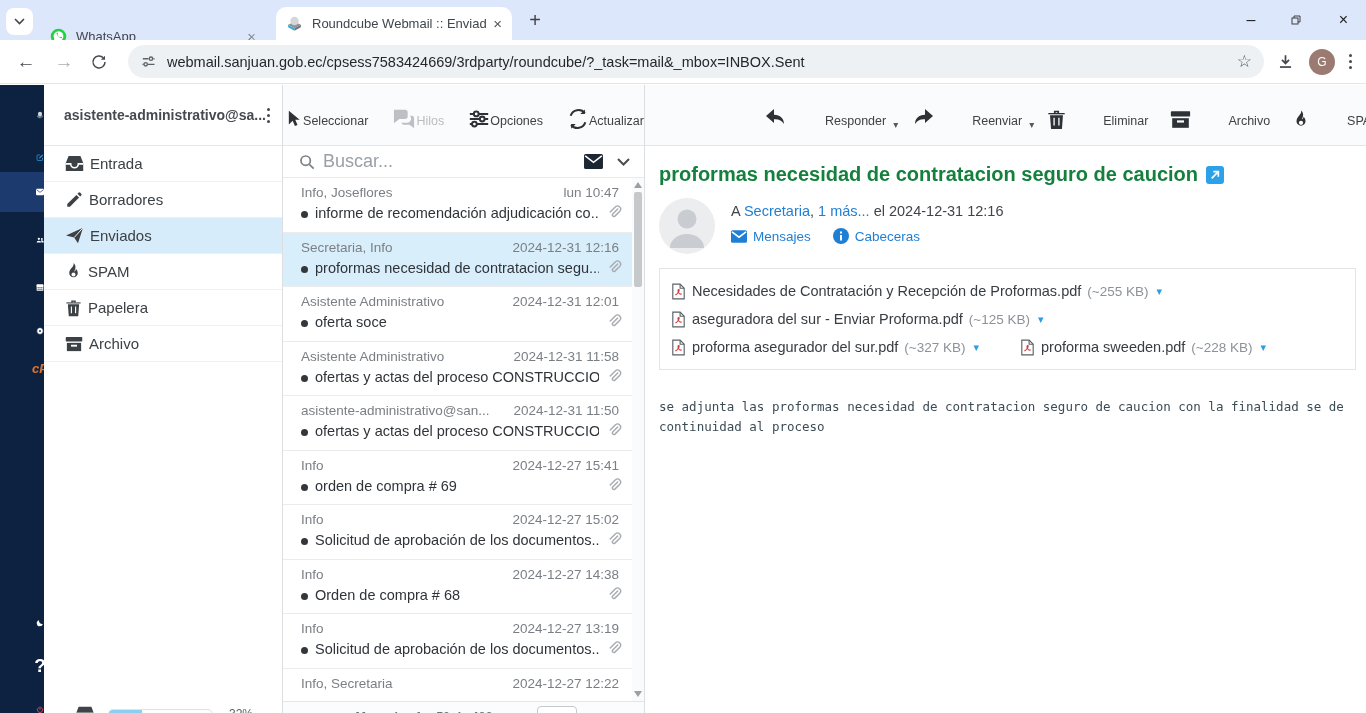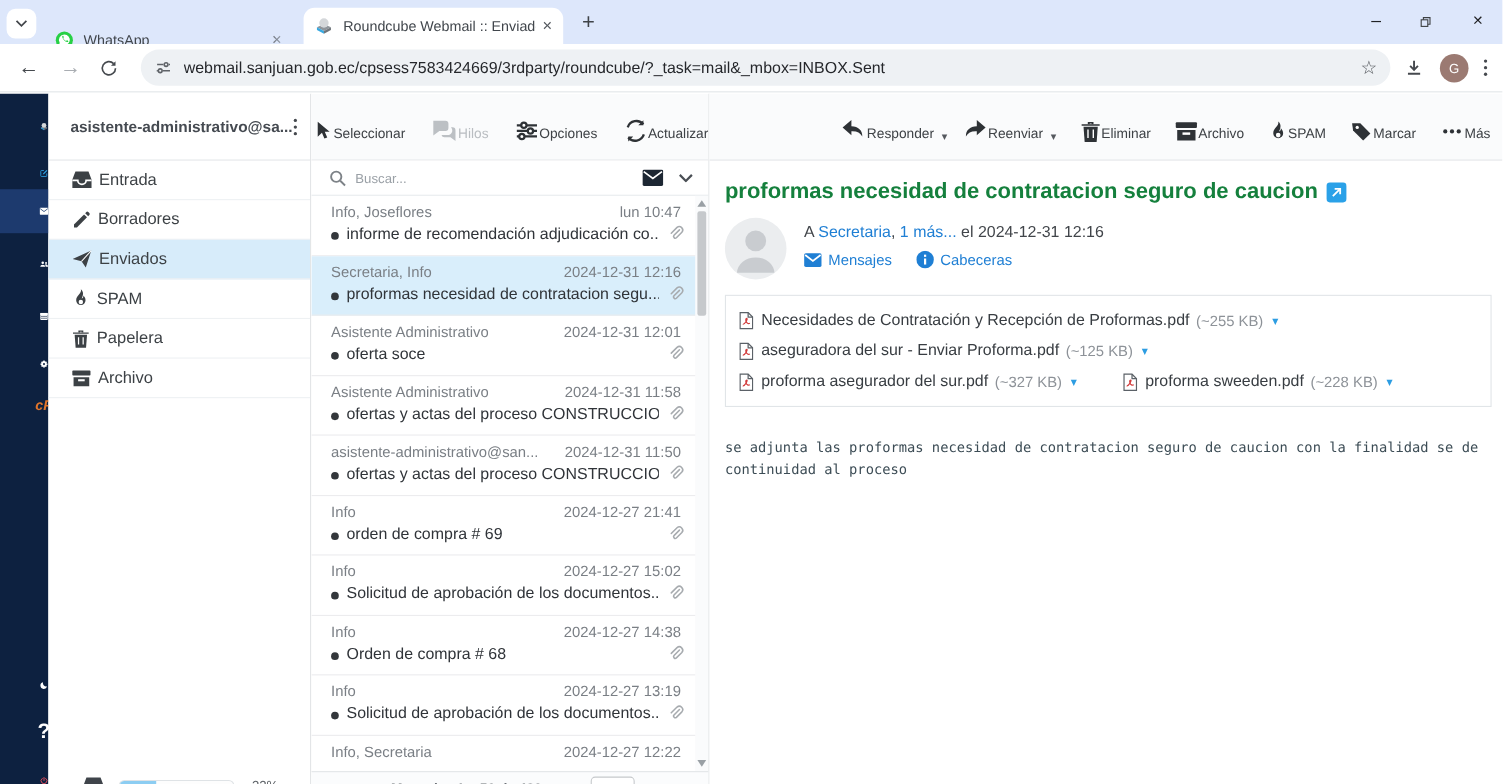--- a/index.html
+++ b/index.html
@@ -57,21 +57,21 @@
   #storage-fill { width:32%; height:100%; background:#8ccdf2; }
   #storage-label { font-size:12px; color:#5d6267; margin-left:16px; }
 
   
   #listpanel { position:absolute; left:283px; top:0; width:362px; height:628px; background:#fff; border-right:1px solid #dcdfe2; overflow:hidden; }
   #list-toolbar { height:61px; background:#fafbfc; border-bottom:1px solid #e4e7e9; display:flex; justify-content:center; gap:24px; padding-top:8px; }
   .tbtn { display:flex; align-items:center; color:#2e3236; }
   .tbtn .tlabel { font-size:12.5px; color:#3e4246; margin-top:4px; white-space:nowrap; }
   .tbtn.disabled, .tbtn.disabled .tlabel { color:#b9bdc1; }
   #search-row { height:32px; border-bottom:1px solid #e8ebee; display:flex; align-items:center; padding:0 14px 0 16px; background:#fff; }
-  #search-input { flex:1; border:none; outline:none; font-size:12px; color:#3c4045; margin-left:8px; font-family:"Liberation Sans",sans-serif; }
+  #search-input { flex:1; border:none; outline:none; font-size:18px; color:#3c4045; margin-left:8px; font-family:"Liberation Sans",sans-serif; }
   #search-input::placeholder { color:#9aa0a6; }
   #rows { position:absolute; left:0; top:93px; width:350px; height:523px; overflow:hidden; }
   .mrow { position:relative; height:54.5px; border-bottom:1px solid #ececee; }
   .mrow.selected { background:#d9eefb; }
   .m-sender { position:absolute; left:18px; top:7px; font-size:13.5px; color:#7a7f85; white-space:nowrap; overflow:hidden; max-width:190px; }
   .m-date { position:absolute; right:14px; top:7px; font-size:13.5px; color:#7a7f85; }
   .m-dot { position:absolute; left:18px; top:33px; width:7px; height:7px; border-radius:50%; background:#33373b; }
   .m-subject { position:absolute; left:32px; top:27px; font-size:14.5px; color:#303439; white-space:nowrap; overflow:hidden; max-width:284px; }
   .m-clip { position:absolute; right:10px; top:26px; }
   #list-scrollbar { position:absolute; right:0; top:93px; width:12px; height:523px; background:#fafbfc; }
@@ -81,21 +81,21 @@
   #scroll-down { bottom:4px; border-top:6px solid #9aa0a5; }
   #pagination { position:absolute; left:0; top:616px; width:362px; height:40px; background:#fbfcfd; border-top:1px solid #e3e6e8; }
   .pg { position:absolute; top:5px; font-size:17px; font-weight:bold; }
   .pg.dim { color:#b9bdc2; } .pg.on { color:#3c4146; }
   #pg-label { position:absolute; left:66px; top:8px; width:150px; text-align:center; font-size:12.5px; font-weight:bold; color:#6e7378; white-space:nowrap; }
   #pg-input { position:absolute; left:254px; top:4px; width:40px; height:26px; border:1px solid #c6c9cc; border-radius:4px; text-align:center; font-size:13px; color:#3c4045; }
 
   
   #contentpanel { position:absolute; left:645px; top:0; width:721px; height:628px; background:#fff; }
   #msg-toolbar { height:61px; background:#fafbfc; border-bottom:1px solid #e4e7e9; display:flex; padding:8px 0 0 108px; }
-  #msg-toolbar .tbtn { padding:0 11px; }
+  #msg-toolbar .tbtn { padding:0 11px;gap:37px; }
   .caret-btn { font-size:10px; color:#55595e; align-self:center; margin:10px 2px 0 -4px; }
   .gap { width:16px; }
   #subject-row { display:flex; align-items:center; padding:17px 0 0 14px; }
   #subject-text { font-size:20px; font-weight:bold; color:#15803d; }
   #openext { width:18px; height:18px; border-radius:3px; background:#2aa1e8; margin-left:8px; display:flex; align-items:center; justify-content:center; }
   #msg-header { display:flex; margin:12px 0 0 14px; }
   #msg-avatar { width:56px; height:56px; border-radius:50%; background:#ebedef; overflow:hidden; flex:none; }
   #hdr-info { margin-left:16px; padding-top:5px; }
   .hline1 { font-size:14.5px; color:#41454a; }
   .blue { color:#1f7fd4; }
@@ -421,21 +421,21 @@
         <span class="m-dot"></span>
           <span class="m-subject">ofertas y actas del proceso CONSTRUCCIO...</span>
         <span class="m-clip">
             <svg width="17" height="17" viewBox="0 0 24 24">
               <path d="M16.5 7l-7 7a2.2 2.2 0 0 0 3.1 3.1l7-7a4.4 4.4 0 0 0-6.2-6.2L6 11.3" fill="none" stroke="#a7abaf" stroke-width="2" stroke-linecap="round"></path>
             </svg>
           </span>
       </div>
       <div class="mrow">
         <span class="m-sender">Info</span>
-          <span class="m-date">2024-12-27 21:41</span>
+          <span class="m-date">2024-12-27 15:41</span>
         <span class="m-dot"></span>
           <span class="m-subject">orden de compra # 69</span>
         <span class="m-clip">
             <svg width="17" height="17" viewBox="0 0 24 24">
               <path d="M16.5 7l-7 7a2.2 2.2 0 0 0 3.1 3.1l7-7a4.4 4.4 0 0 0-6.2-6.2L6 11.3" fill="none" stroke="#a7abaf" stroke-width="2" stroke-linecap="round"></path>
             </svg>
           </span>
       </div>
       <div class="mrow">
         <span class="m-sender">Info</span>

